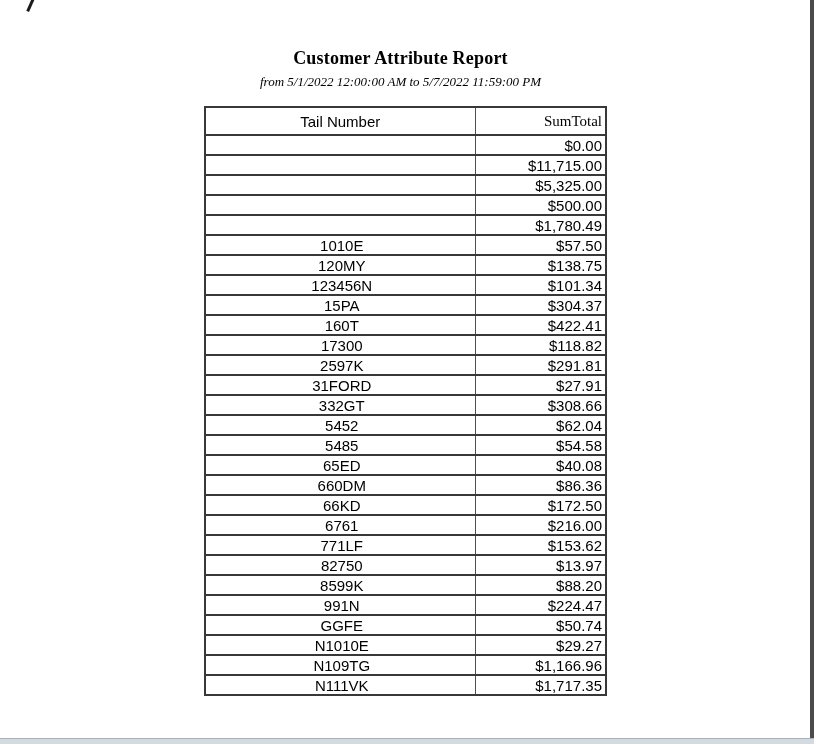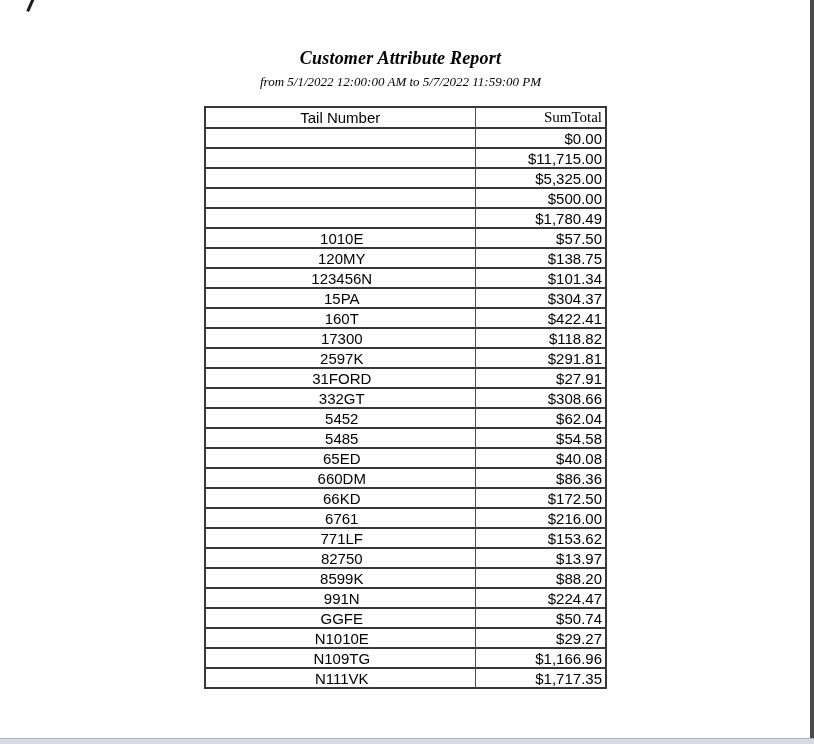--- a/index.html
+++ b/index.html
@@ -23,21 +23,20 @@
     top: 48px; left: 0;
     width: 801px;
     text-align: center;
     font-family: "Liberation Serif", serif;
   }
   .report-title {
     margin: 0;
     font-size: 18px;
     font-weight: bold;
     letter-spacing: 0.2px;
-    font-style: italic;
   }
   .report-subtitle {
     margin-top: 5px;
     font-size: 13px;
     font-style: italic;
   }
   table.report-table {
     position: absolute;
     left: 204px; top: 106px;
     width: 401px;
@@ -53,21 +52,21 @@
     border-bottom: 2px solid #383838;
     border-left: 1px solid #4f4f4f;
     border-right: 1px solid #4f4f4f;
     font-size: 15px;
     line-height: 1;
     overflow: hidden;
     white-space: nowrap;
     vertical-align: middle;
     padding: 0;
   }
-  .report-table thead tr { height: 21px; }
+  .report-table thead tr { height: 28px; }
   .report-table tbody tr { height: 20px; }
   .report-table th { font-weight: normal; }
   th.col-tail  { text-align: center; }
   th.col-total { text-align: right; padding-right: 3px; font-family: Liberation Serif, serif; }
   td.col-tail  { text-align: center;  padding-left: 3px; }
   td.col-total { text-align: right; padding-right: 3px; }
   .right-edge {
     position: absolute;
     left: 810px; top: 0;
     width: 4px; height: 744px;

